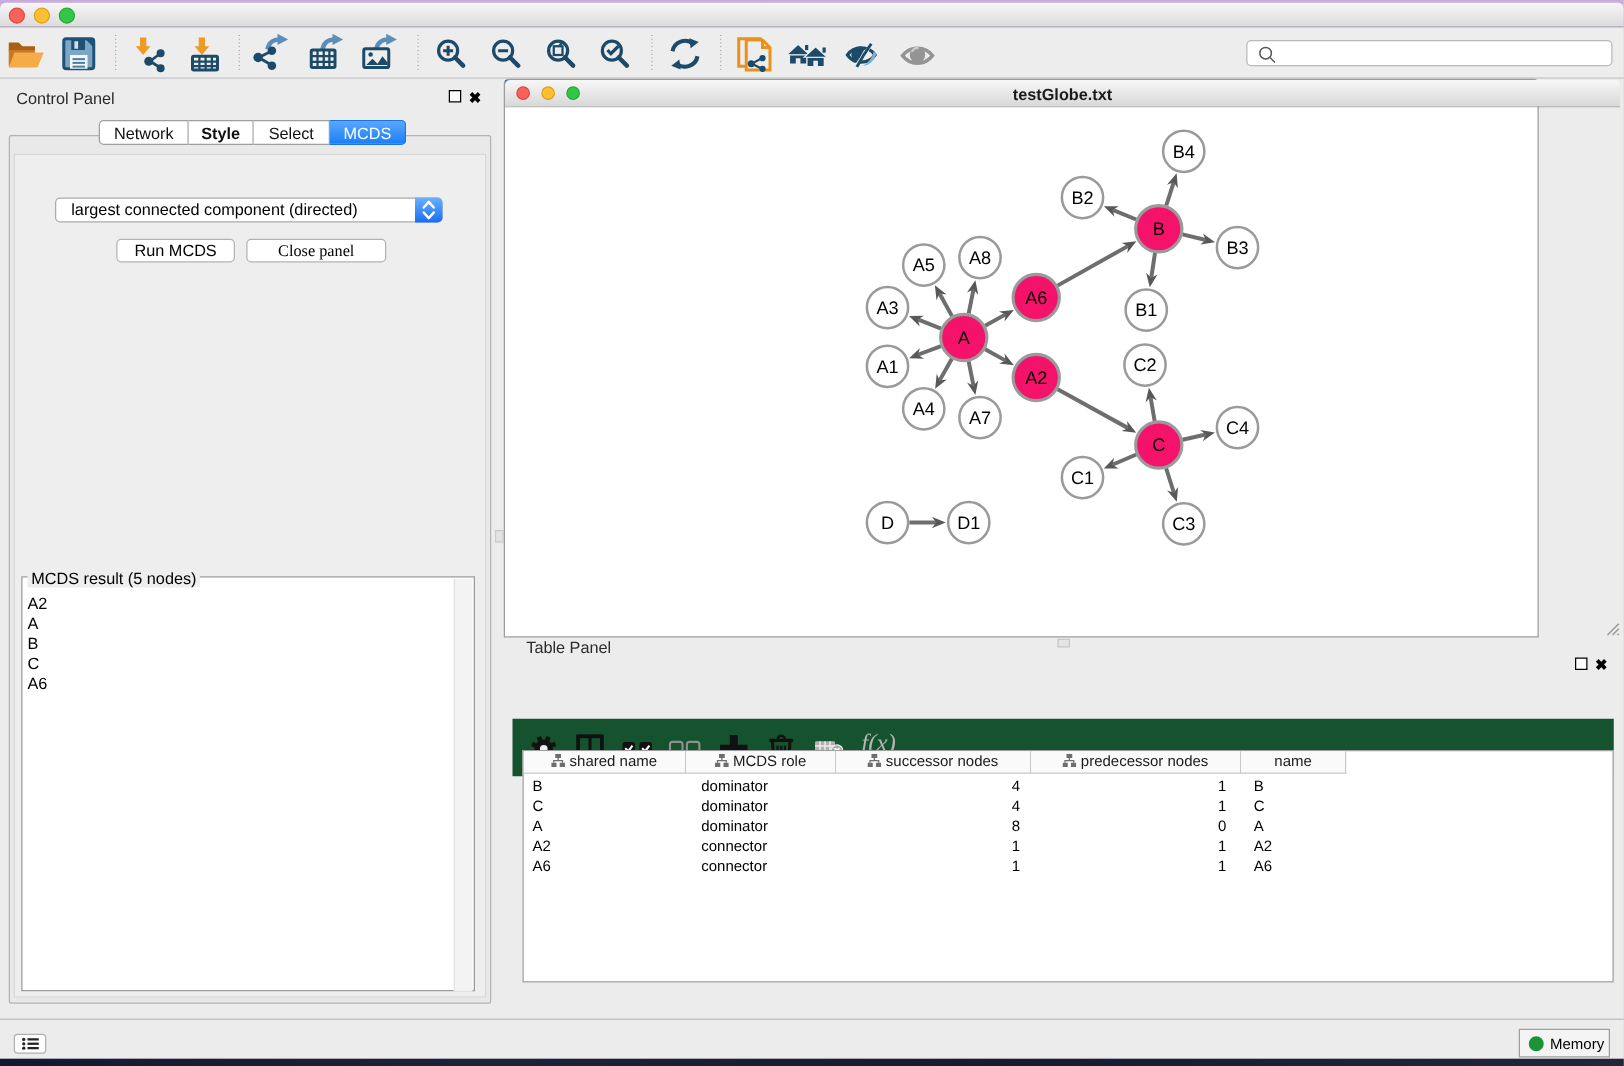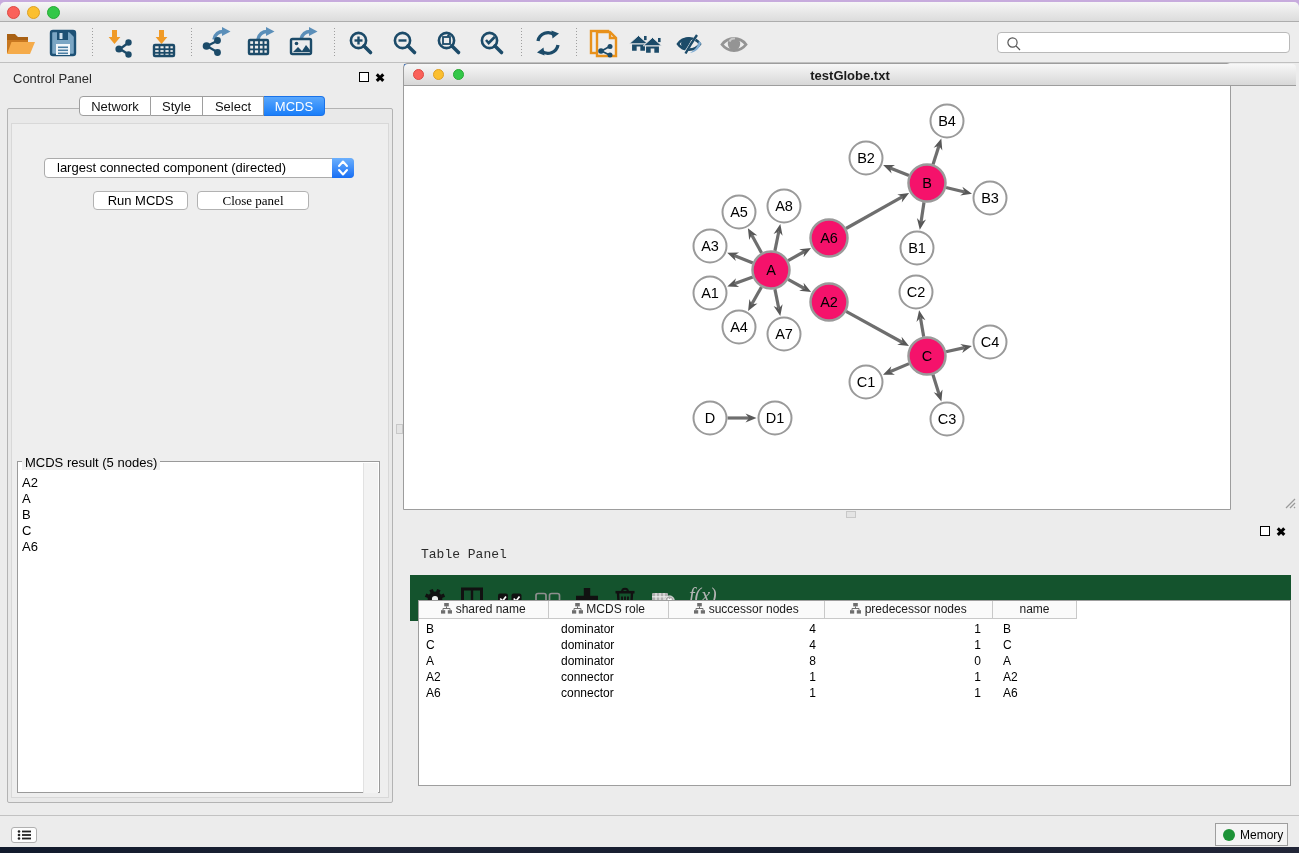--- a/index.html
+++ b/index.html
@@ -60,21 +60,21 @@
   
   #netwin { left:403px; top:63px; width:828px; height:447px; background:#fff;
     border:1px solid #9d9d9d; border-radius:4px 4px 0 0; }
   #net-titlebar { left:0; top:0; width:892px; height:22px;
     background:linear-gradient(#f7f7f7,#d8d8d8); border-bottom:1px solid #9d9d9d;
     border-radius:4px 4px 0 0; }
   .light2 { width:11px; height:11px; border-radius:50%; top:5px; }
   #net-title { width:100%; text-align:center; top:4px; font-size:13px; color:#1a1a1a; font-weight:bold; }
 
   
-  #tp-title { left:421px; top:547px; font-size:13px; color:#2b2b2b;font-family:Liberation Mono, monospace; }
+  #tp-title { left:421px; top:510px; font-size:13px; color:#2b2b2b; }
   #tp-toolbar { left:410px; top:575px; width:881px; height:46px; background:#14532d; }
   #tp-table { left:418px; top:600px; width:873px; height:186px; background:#fff; border:1px solid #9e9e9e; }
   .th { top:0; height:18px; background:#fafafa; border-right:1px solid #c9c9c9; border-bottom:1px solid #c9c9c9;
     font-size:12px; color:#1a1a1a; text-align:center; line-height:17px; }
   .row { font-size:12px; color:#000; height:16px; }
   .cell { position:absolute; }
 
   
   #bottomtabs { left:672px; top:790px; height:21px; font-size:13px; }
   .btab { float:left; background:#fff; border:1px solid #9e9e9e; border-left:none; height:21px;
@@ -261,21 +261,21 @@
 
   <div id="mainbg" class="abs"></div>
 
   <div id="cp-title" class="abs">Control Panel</div>
   <div class="abs winbtn-sq" style="left:359px; top:72px;"></div>
   <div class="abs winbtn-x" style="left:375px; top:71px;">✖</div>
   <div id="cp-box" class="abs"></div>
   <div id="cp-inner" class="abs"></div>
   <div id="cp-tabs" class="abs">
     <div class="tab first" style="width:72px;">Network</div>
-    <div class="tab" style="width:52px;">Style</div>
+    <div class="tab" style="width:52px;font-weight:bold;">Style</div>
     <div class="tab" style="width:61px;">Select</div>
     <div class="tab sel last" style="width:61px;">MCDS</div>
   </div>
   <div id="dropdown" class="abs">largest connected component (directed)
     <div id="dd-btn" class="abs">
       <svg width="22" height="20" viewBox="0 0 22 20">
         <path d="M7 8 L11 3.5 L15 8" fill="none" stroke="#fff" stroke-width="2" stroke-linecap="round" stroke-linejoin="round"></path>
         <path d="M7 12 L11 16.5 L15 12" fill="none" stroke="#fff" stroke-width="2" stroke-linecap="round" stroke-linejoin="round"></path>
       </svg>
     </div>

